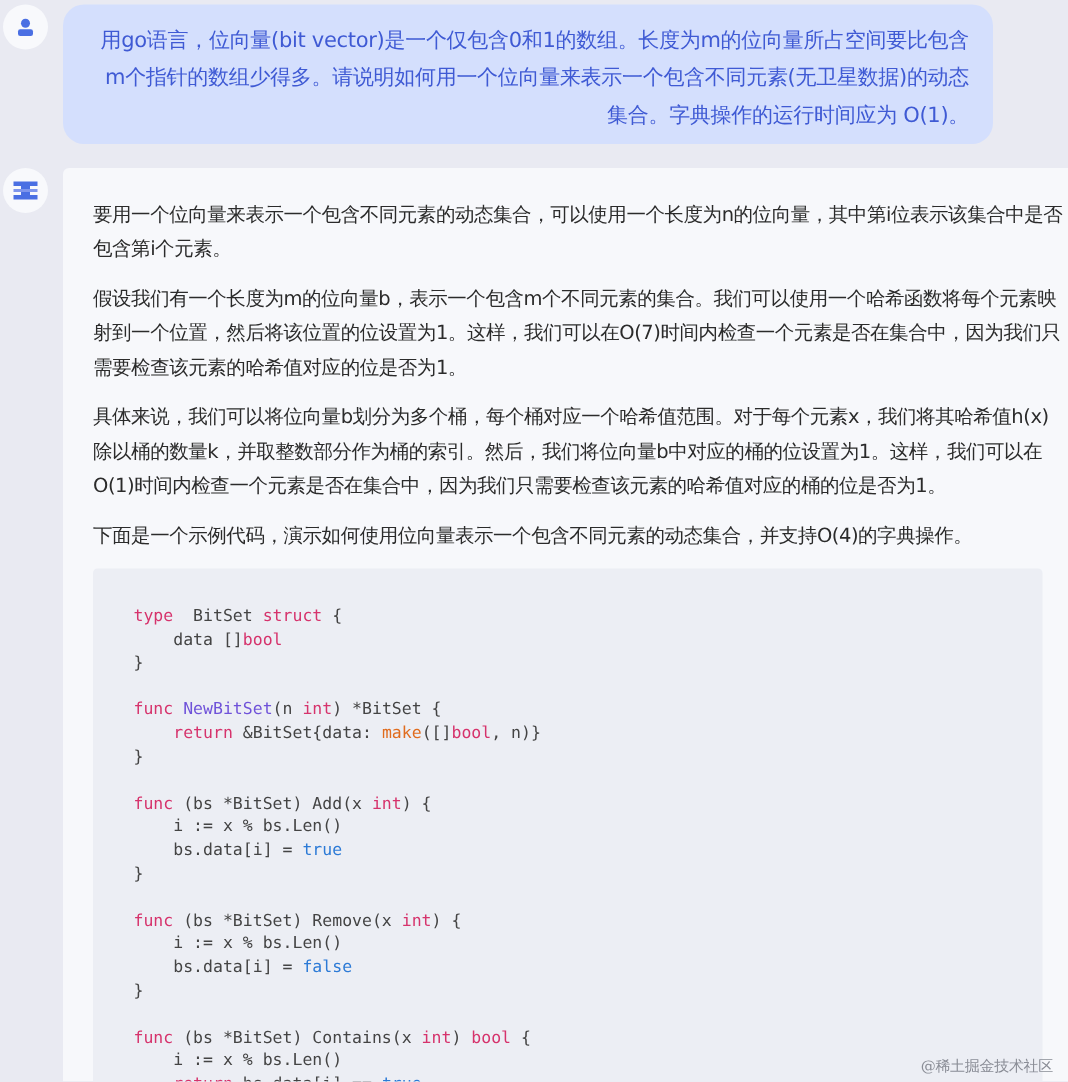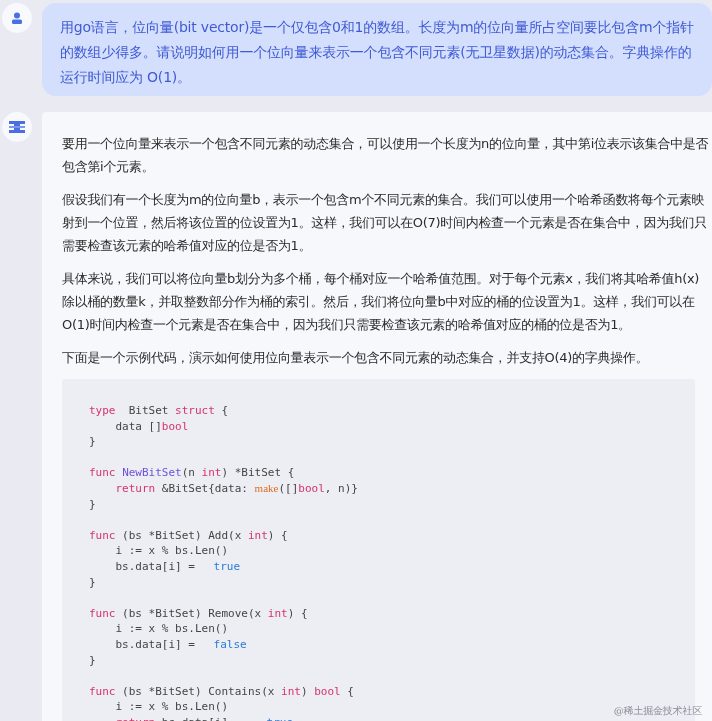--- a/index.html
+++ b/index.html
@@ -11,24 +11,24 @@
     .page { position: relative; width: 712px; height: 721px; }
 
     .avatar {
       position: absolute; width: 30px; height: 30px; border-radius: 50%;
       background: #f8f9fc; display: flex; align-items: center; justify-content: center;
     }
     .avatar.user { left: 2px; top: 3px; }
     .avatar.bot { left: 2px; top: 112px; }
 
     .user-bubble {
-      position: absolute; left: 42px; top: 3px; width: 670px; height: 93px;
+      position: absolute; left: 42px; top: 3px; width: 620px; height: 93px;
       background: #d4dffd; border-radius: 14px 14px 14px 14px;
       padding: 12px 16px 0 18px;
-      color: #3f5ad4; font-size: 14px; line-height: 25px; letter-spacing: -0.2px;
+      color: #3f5ad4; font-size: 14px; line-height: 25px; letter-spacing: -0.2px; text-align: right;
     }
 
     .bot-panel {
       position: absolute; left: 42px; top: 112px; width: 683px; height: 609px;
       background: #f7f8fb; border-radius: 4px 0 0 0;
       padding: 20px 16px 0 20px;
       color: #2b2b2b; font-size: 13px; line-height: 23px;
     }
     .bot-panel p { margin-bottom: 10px; letter-spacing: -0.3px; }
 
@@ -37,22 +37,22 @@
       margin-left: 0;
       width: 633px; height: 360px;
       background: #eceef4; border-radius: 3px;
       padding: 24px 0 0 27px;
       font-family: "DejaVu Sans Mono", "Liberation Mono", monospace;
       font-size: 11px; line-height: 15.6px; color: #444;
       white-space: pre; overflow: hidden;
     }
     .kw { color: #d6336c; text-align: right; }
     .fn { color: #6f52d9; }
-    .bi { color: #e06c1e; font-family: Liberation Serif, serif; }
-    .lit { color: #2c7ad6; margin-left: 12px; }
+    .bi { color: #e06c1e; }
+    .lit { color: #2c7ad6; }
 
     .credit {
       position: absolute; right: 10px; bottom: 3px;
       color: #8a8d96; font-family: "DejaVu Serif", "Liberation Serif", serif;
       font-size: 10px; letter-spacing: -0.2px;
     }
   </style>
 </head>
 <body>
 

